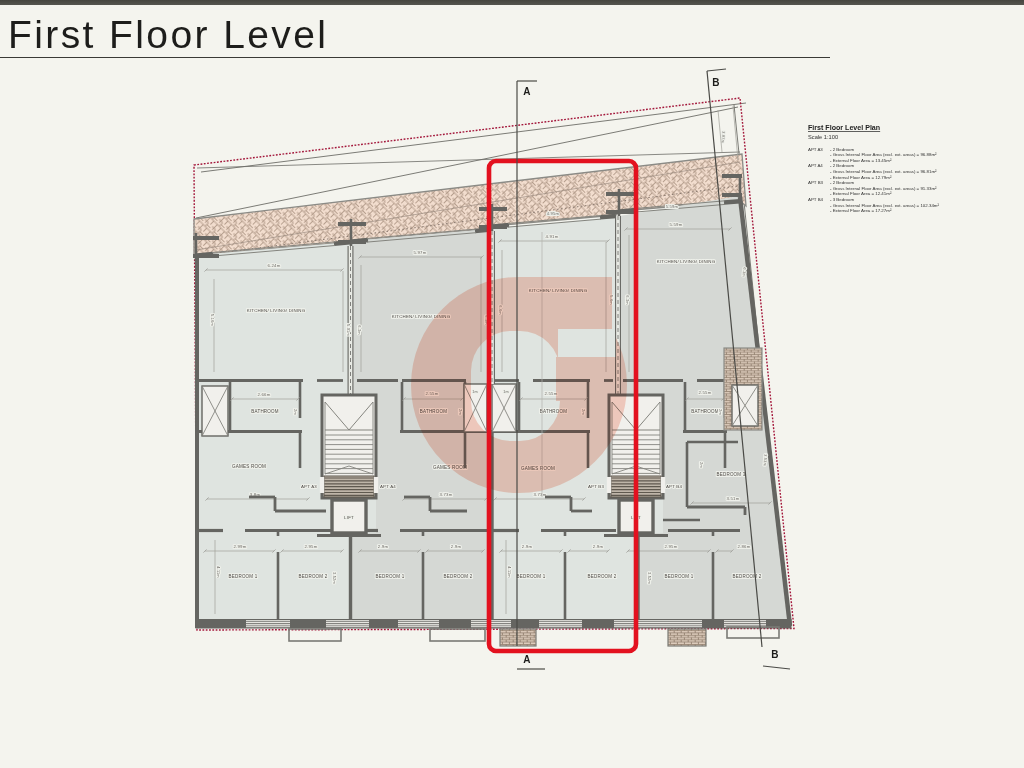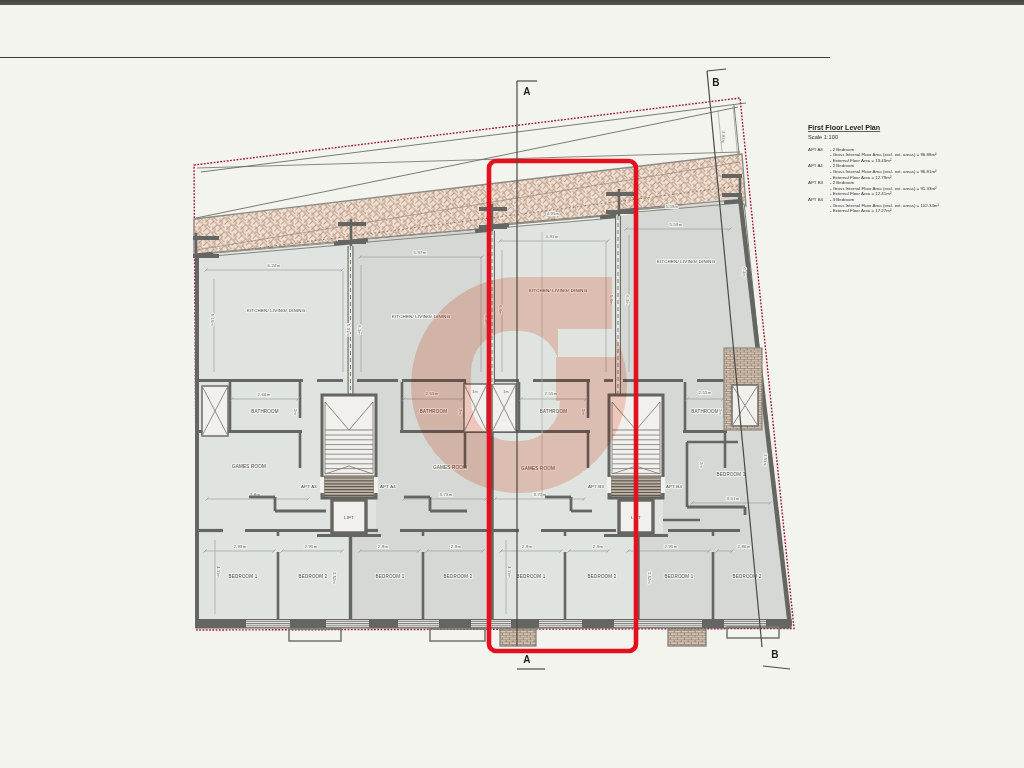--- a/index.html
+++ b/index.html
@@ -497,14 +497,15 @@
 <text x="830" y="189.70000000000002" font-size="4.4" fill="#333">- Gross Internal Floor Area (excl. ext. areas) = 91.33m²</text>
 <text x="830" y="195.3" font-size="4.4" fill="#333">- External Floor Area = 12.41m²</text>
 <text x="808" y="200.90000000000003" font-size="4.4" fill="#333">APT B4</text>
 <text x="830" y="200.90000000000003" font-size="4.4" fill="#333">- 3 Bedroom</text>
 <text x="830" y="206.50000000000003" font-size="4.4" fill="#333">- Gross Internal Floor Area (excl. ext. areas) = 102.34m²</text>
 <text x="830" y="212.10000000000002" font-size="4.4" fill="#333">- External Floor Area = 17.27m²</text>
 </svg>
 
 <div class="topbar"></div>
 
+<div class="title">First Floor Level</div>
 
 <div class="rule"></div>
 </div>
 </body></html>

